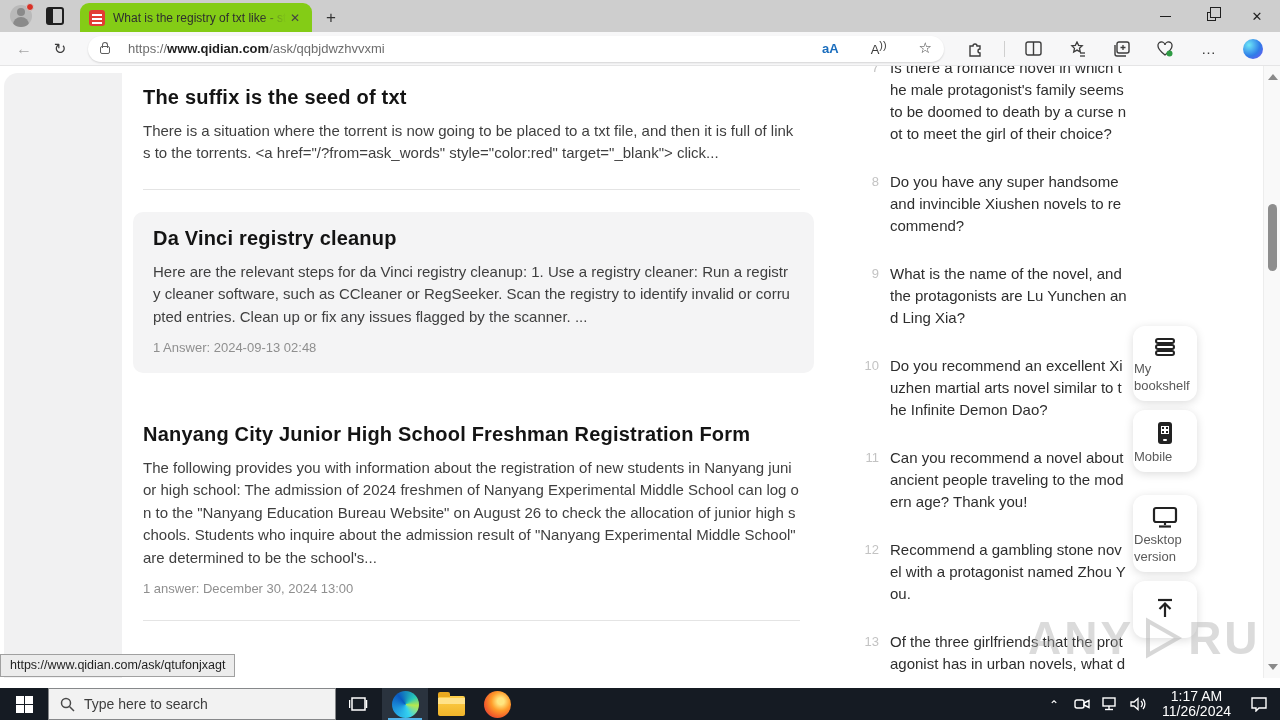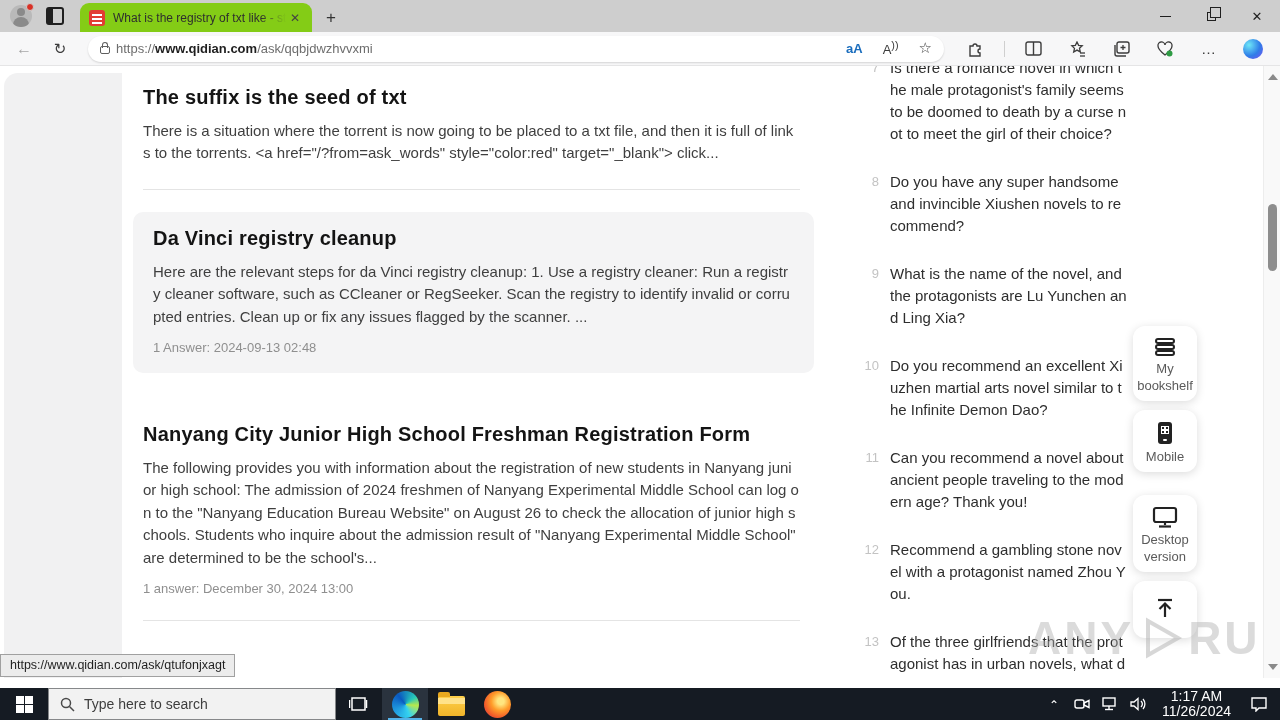--- a/index.html
+++ b/index.html
@@ -31,23 +31,23 @@
   .glyph-restore::before { content:""; position:absolute; left:2px; bottom:2px; width:9px; height:9px; border:1px solid #1f1f1f; background:#cecece; }
 
   
   .toolbar { position:absolute; top:32px; left:0; right:0; height:34px; background:#f7f7f8; border-bottom:1px solid #e5e5e6; display:flex; align-items:center; padding:0 10px; }
   .navbtn { width:28px; text-align:center; font-size:16px; line-height:1; }
   .back { color:#a6a6a6; }
   .refresh { color:#3c3c3c; font-size:15px; margin-left:8px; }
   .urlbar { margin-left:14px; width:856px; height:26px; background:#fff; border-radius:13px; box-shadow:0 1px 2px rgba(0,0,0,.14); display:flex; align-items:center; padding:0 12px; }
   .lock { width:10px; height:8px; border:1.5px solid #5f5f5f; border-radius:2px; position:relative; margin-top:3px; }
   .lock::before { content:""; position:absolute; left:1px; top:-5px; width:4px; height:5px; border:1.5px solid #5f5f5f; border-bottom:none; border-radius:4px 4px 0 0; }
-  .url-text { margin-left:6px; font-size:13px; color:#6d6d6d; white-space:nowrap; }
+  .url-text { margin-left:18px; font-size:13px; color:#6d6d6d; white-space:nowrap; }
   .url-text b { color:#1f1f1f; font-weight:700; }
-  .pill-icons { margin-left:auto; display:flex; align-items:center; gap:20px; }
+  .pill-icons { margin-left:auto; display:flex; align-items:center; gap:32px; }
   .translate { color:#1a6dbd; font-size:13px; font-weight:700; }
   .readaloud { color:#3c3c3c; font-size:13px; }
   .star { color:#3c3c3c; font-size:15px; }
   .chrome-icons { display:flex; align-items:center; margin-left:16px; gap:0; flex:1; justify-content:space-between; padding-right:2px; }
   .cbtn { width:30px; display:flex; align-items:center; justify-content:center; color:#3c3c3c; }
   .cbtn svg { display:block; }
   .vdiv { width:1px; height:16px; background:#cfcfcf; }
   .dots { font-size:15px; color:#3c3c3c; letter-spacing:1px; }
   .copilot { width:20px; height:20px; border-radius:50%; background:radial-gradient(circle at 30% 30%, #6ee7f7, #2f7de8 55%, #7b4ff0); }
 
@@ -63,21 +63,21 @@
   .article.first { margin-top:20px; }
   .article.card { margin-top:22px; margin-left:-10px; margin-right:-14px; background:#f4f4f5; border-radius:10px; padding:15px 20px 18px 20px; }
   .article.third { margin-top:50px; }
 
   
   .qlist { position:absolute; left:864px; top:-9px; width:263px; list-style:none; }
   .qitem { display:flex; gap:11px; margin-bottom:26px; }
   .qnum { flex:0 0 15px; text-align:right; color:#c3c3c3; font-size:13px; padding-top:3px; }
   .qtext { flex:1; font-size:15px; line-height:22px; color:#2e2e2e; word-break:break-all; }
   .fab-col { position:absolute; left:1133px; top:260px; width:64px; display:flex; flex-direction:column; gap:9px; }
-  .fab { background:#fff; border-radius:12px; box-shadow:0 2px 10px rgba(0,0,0,.14); padding:11px 1px 7px; text-align:center; color:#5a5a5a; font-size:13px; line-height:17px; overflow:visible; }
+  .fab { background:#fff; border-radius:12px; box-shadow:0 2px 10px rgba(0,0,0,.14); padding:11px 1px 7px; text-align:left; color:#5a5a5a; font-size:13px; line-height:17px; overflow:visible; }
   .fab svg { display:block; margin:0 auto 3px; }
   .fab.gap-top { margin-top:14px; }
   .fab.arrow { padding:16px 1px; }
 
   
   .wm { position:absolute; left:1028px; top:545px; display:flex; align-items:center; gap:4px; color:rgba(175,175,175,.45); font-size:46px; font-weight:700; letter-spacing:3px; pointer-events:none; }
   .wm svg { display:block; }
 
   
   .scrollbar { position:absolute; right:0; top:0; width:17px; height:100%; background:#f9f9f9; border-left:1px solid #ededed; }

